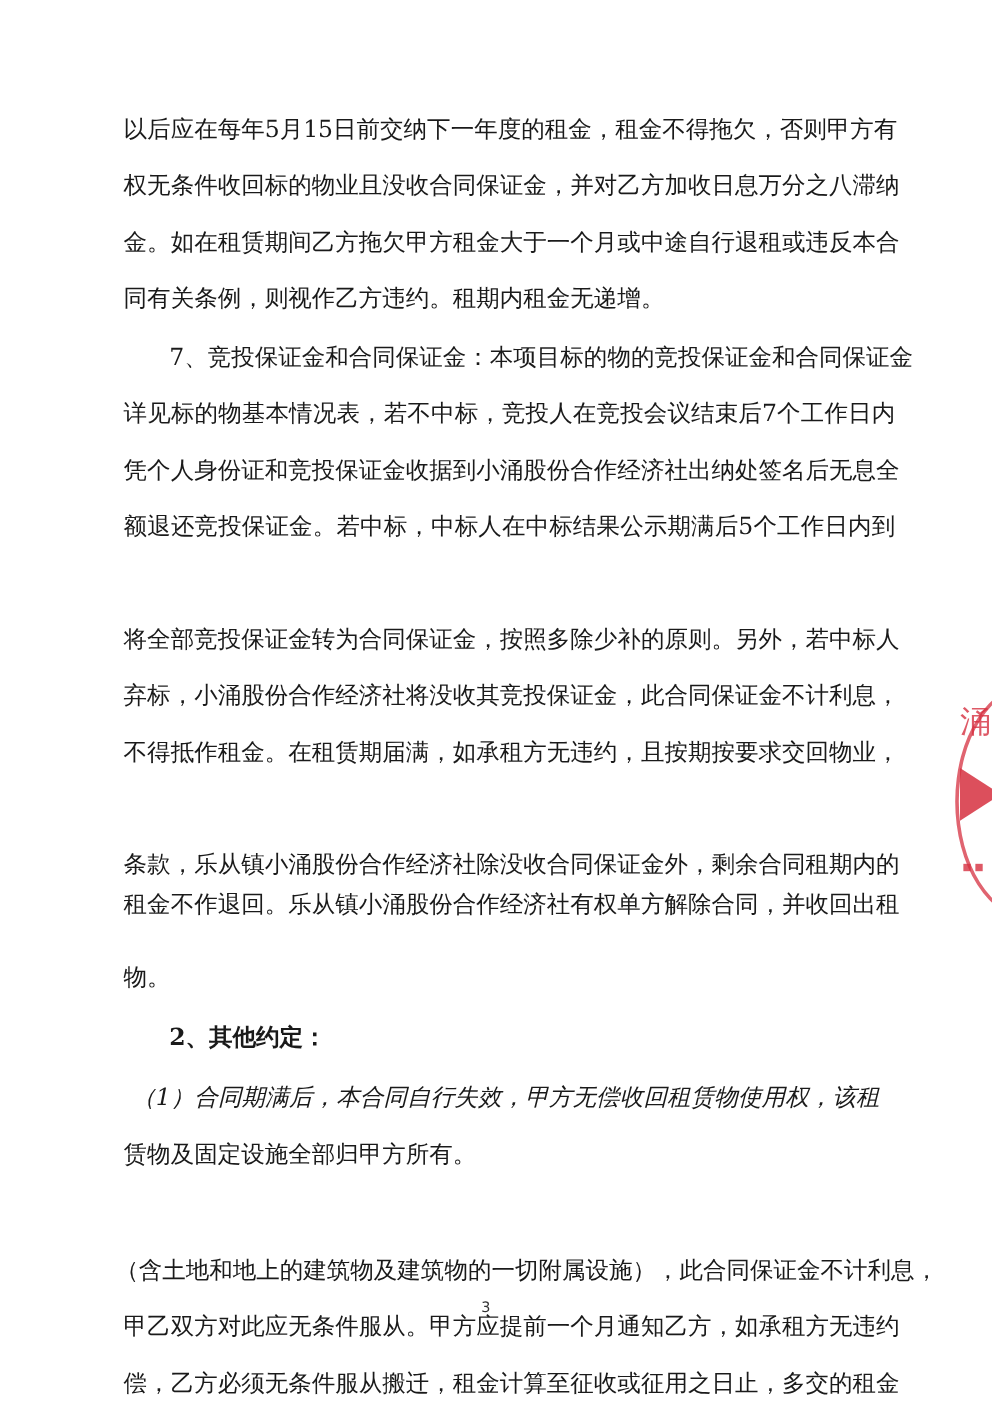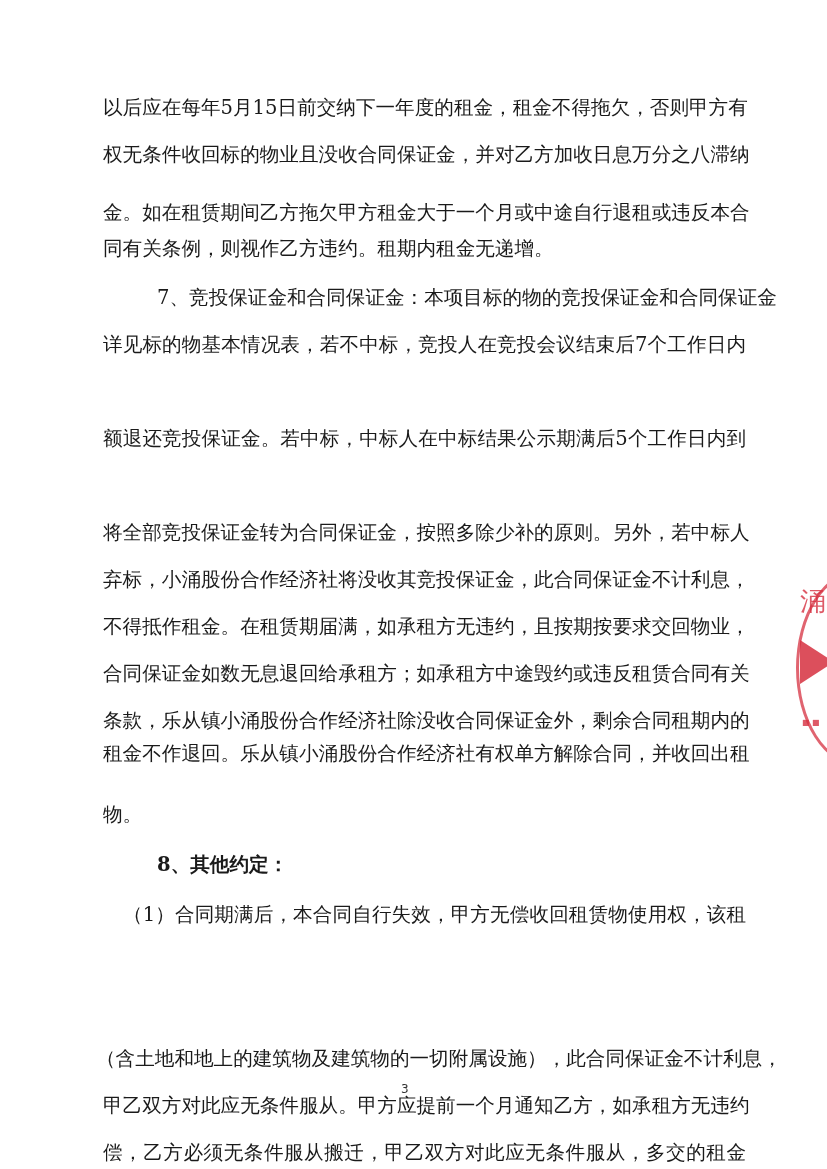--- a/index.html
+++ b/index.html
@@ -3,61 +3,62 @@
 <meta charset="utf-8">
 <style>
   html, body { margin:0; padding:0; background:#ffffff; }
   body { width:827px; height:1169px; position:relative; overflow:hidden;
          font-family: "DejaVu Serif", "Liberation Serif", serif; color:#1a1a1a; }
   .page { position:absolute; left:0; top:0; width:827px; height:1169px; background:#fff;padding-left:20px; }
   .line { position:absolute; left:103px; width:643px; height:30px;
           font-size:19.6px; line-height:30px; white-space:nowrap;
           text-align:justify; text-align-last:justify; letter-spacing:0px; }
   .line.last { text-align-last:left; }
-  .line.indent { left:141px; width:605px;margin-left:16px; }
-  .line.indent-sm { left:123px; width:623px; }
+  .line.indent { left:141px; width:605px; }
+  .line.indent-sm { left:110px; width:623px;font-style:italic; }
   .line.heading { font-weight:bold; text-align-last:left; }
   .pagenum { position:absolute; left:401px; top:1082px; font-size:12px; font-family:"DejaVu Sans", sans-serif; color:#333; }
   .stamp { position:absolute; left:786px; top:570px; width:60px; height:190px; }
   .stamp-ring { position:absolute; left:10px; top:0; width:120px; height:190px;
                 border:3px solid rgba(214,48,64,0.75); border-radius:50%; }
   .stamp-char { position:absolute; left:14px; top:14px; font-size:26px; color:rgba(214,48,64,0.8); }
   .stamp-star { position:absolute; left:14px; top:70px; width:0; height:0;
                 border-top:22px solid transparent; border-bottom:22px solid transparent;
                 border-left:34px solid rgba(214,48,64,0.85); }
   .stamp-bottom { position:absolute; left:16px; top:148px; font-size:8px; color:rgba(214,48,64,0.8); }
 </style>
 </head>
 <body>
 
 <div class="page">
 
   <div class="line" style="top:93px">以后应在每年5月15日前交纳下一年度的租金，租金不得拖欠，否则甲方有</div>
   <div class="line" style="top:140px">权无条件收回标的物业且没收合同保证金，并对乙方加收日息万分之八滞纳</div>
-  <div class="line" style="top:198px">金。如在租赁期间乙方拖欠甲方租金大于一个月或中途自行退租或违反本合</div>
+  <div class="line" style="top:187px">金。如在租赁期间乙方拖欠甲方租金大于一个月或中途自行退租或违反本合</div>
   <div class="line last" style="top:234px">同有关条例，则视作乙方违约。租期内租金无递增。</div>
 
   <div class="line indent" style="top:283px">7、竞投保证金和合同保证金：本项目标的物的竞投保证金和合同保证金</div>
   <div class="line" style="top:330px">详见标的物基本情况表，若不中标，竞投人在竞投会议结束后7个工作日内</div>
+  <div class="line" style="top:377px">凭个人身份证和竞投保证金收据到小涌股份合作经济社出纳处签名后无息全</div>
   <div class="line" style="top:424px">额退还竞投保证金。若中标，中标人在中标结果公示期满后5个工作日内到</div>
   <div class="line" style="top:518px">将全部竞投保证金转为合同保证金，按照多除少补的原则。另外，若中标人</div>
   <div class="line" style="top:565px">弃标，小涌股份合作经济社将没收其竞投保证金，此合同保证金不计利息，</div>
   <div class="line" style="top:612px">不得抵作租金。在租赁期届满，如承租方无违约，且按期按要求交回物业，</div>
-  <div class="line" style="top:659px">合同保证金如数无息退回给承租方；如承租方中途毁约或违反租赁合同有关</div>
   <div class="line" style="top:706px">条款，乐从镇小涌股份合作经济社除没收合同保证金外，剩余合同租期内的</div>
   <div class="line" style="top:739px">租金不作退回。乐从镇小涌股份合作经济社有权单方解除合同，并收回出租</div>
   <div class="line last" style="top:800px">物。</div>
 
-  <div class="line indent heading" style="top:850px">8、其他约定：</div>
+  <div class="line indent heading" style="top:850px">2、其他约定：</div>
 
   <div class="line indent-sm" style="top:900px">（1）合同期满后，本合同自行失效，甲方无偿收回租赁物使用权，该租</div>
+  <div class="line last" style="top:947px">赁物及固定设施全部归甲方所有。</div>
 
   <div class="line" style="top:1044px; left:96px; width:650px">（含土地和地上的建筑物及建筑物的一切附属设施），此合同保证金不计利息，</div>
   <div class="line" style="top:1091px">甲乙双方对此应无条件服从。甲方应提前一个月通知乙方，如承租方无违约</div>
-  <div class="line" style="top:1138px">偿，乙方必须无条件服从搬迁，甲乙双方对此应无条件服从，多交的租金</div>
+  <div class="line" style="top:1138px">偿，乙方必须无条件服从搬迁，租金计算至征收或征用之日止，多交的租金</div>
 
   <div class="pagenum">3</div>
 
   <div class="stamp">
     <div class="stamp-ring"></div>
     <div class="stamp-char">涌</div>
     <div class="stamp-star"></div>
     <div class="stamp-bottom">■ ■</div>
   </div>
 </div>

